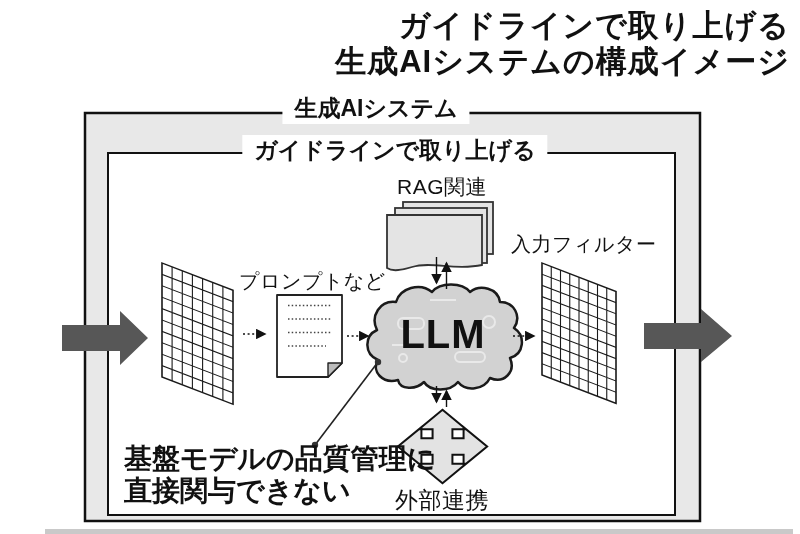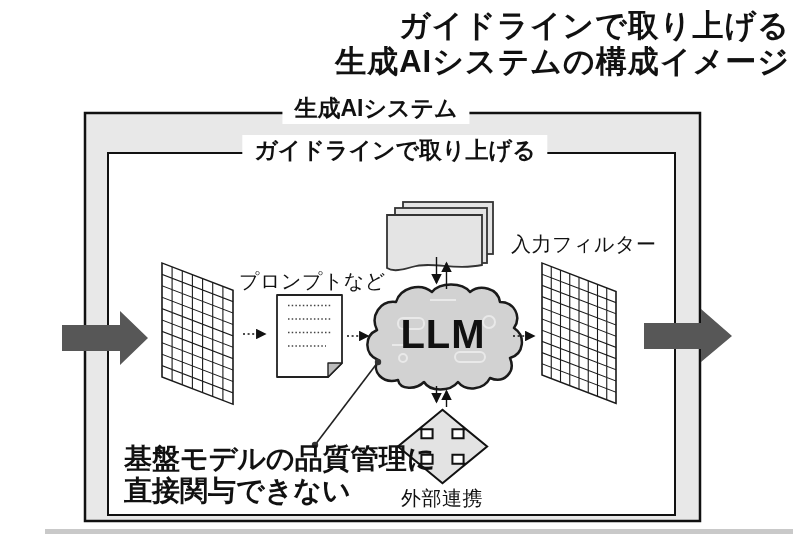--- a/index.html
+++ b/index.html
@@ -14,21 +14,21 @@
   .title-1 { top:5px; }
   .title-2 { top:41px; }
   .box-chip { background:#ffffff; padding:0 12px; font-weight:700; font-size:23px; transform:translateX(-50%); }
   .outer-chip { left:376px; top:93px; }
   .inner-chip { left:395px; top:135px; }
   .node-label { font-weight:500; font-size:20px; letter-spacing:0.5px; }
   .rag-label     { left:442px; top:173px; transform:translateX(-50%); font-size:21px; }
   .input-label   { left:127px; top:231px; }
   .prompt-label  { left:239px; top:268px; }
   .output-label  { left:511px; top:231px; }
-  .external-label{ left:442px; top:485px; transform:translateX(-50%); font-size:20px; }
+  .external-label{ left:442px; top:485px; transform:translateX(-50%); font-size:23px; }
   .llm-label {
     left:443px; top:336px; transform:translate(-50%,-54%);
     font-size:40px; font-weight:600; letter-spacing:1px;
   }
   .note-block { left:124px; top:443px; font-weight:700; font-size:28px; line-height:32px; }
 </style>
 </head>
 <body>
 
 <div class="stage">
@@ -120,20 +120,21 @@
       <circle cx="315" cy="445" r="3.2" fill="#333"></circle>
     </g>
   </svg>
 
   <div class="label title-line title-1">ガイドラインで取り上げる</div>
   <div class="label title-line title-2">生成AIシステムの構成イメージ</div>
 
   <div class="label box-chip outer-chip">生成AIシステム</div>
   <div class="label box-chip inner-chip">ガイドラインで取り上げる</div>
 
+  <div class="label node-label rag-label">RAG関連</div>
   <div class="label node-label prompt-label">プロンプトなど</div>
   <div class="label node-label output-label">入力フィルター</div>
   <div class="label node-label external-label">外部連携</div>
 
   <div class="label llm-label">LLM</div>
 
   <div class="label note-block">
     <div>基盤モデルの品質管理に</div>
     <div>直接関与できない</div>
   </div>

